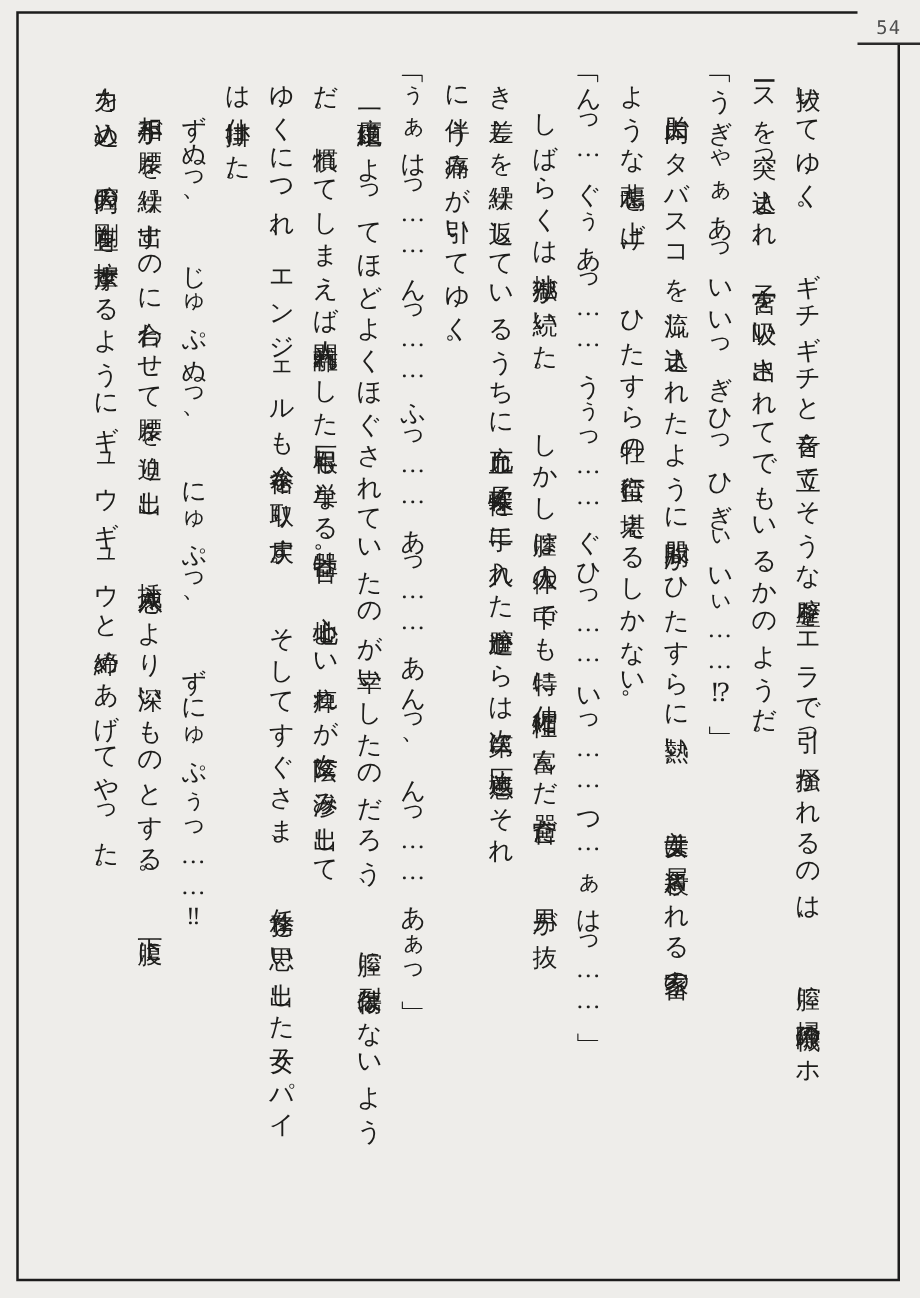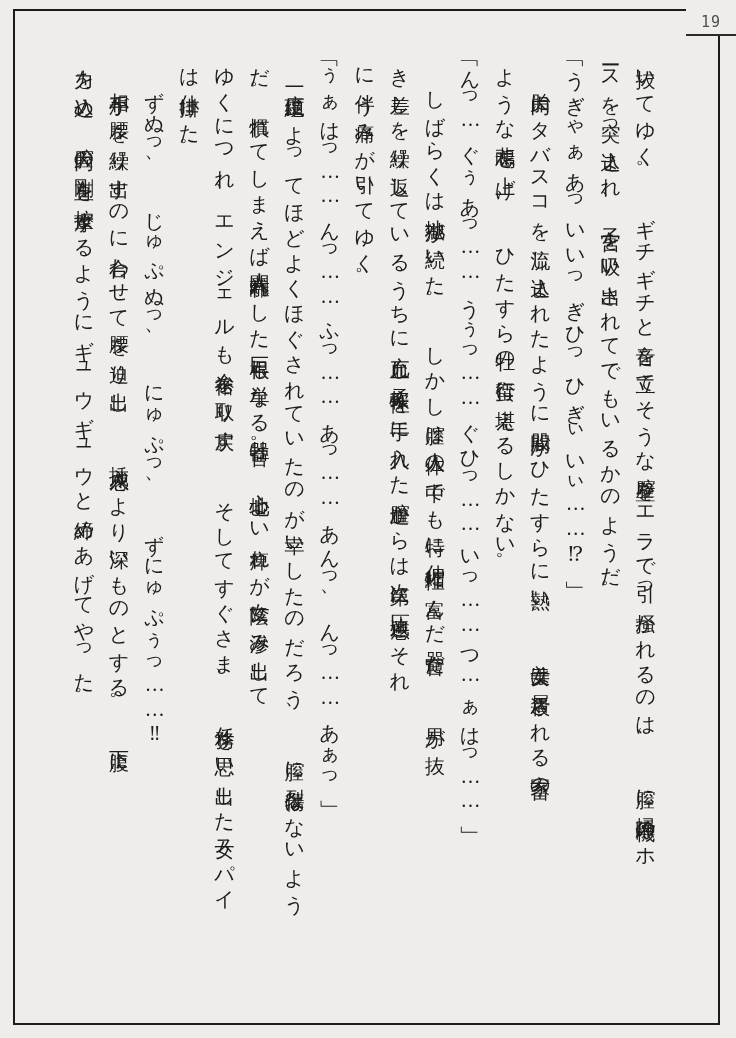--- a/index.html
+++ b/index.html
@@ -68,21 +68,21 @@
     height: 100%;
     white-space: nowrap;
   }
 </style>
 </head>
 <body>
 
 <div class="frame"></div>
 
 <div class="pagenum-box">
-  <span class="pagenum">19</span>
+  <span class="pagenum">54</span>
 </div>
 
 <div class="text-area">
   <p>抜いてゆく。　ギチギチと音を立てそうな膣壁をエラで引っ掻かれるのは、　膣に掃除機のホ</p>
   <p>ースを突っ込まれ、子宮を吸い出されてでもいるかのようだ。</p>
   <p>「うぎゃぁあっいいっぎひっひぎぃいぃ……⁉」</p>
   <p>　胎内にタバスコを流し込まれたように股間がひたすらに熱い。　美女は屠殺される家畜の</p>
   <p>ような悲鳴を上げ、　ひたすら牡の蛮行に堪えるしかない。</p>
   <p>「んっ…ぐぅあっ……うぅっ……ぐひっ……いっ……つ…ぁはっ……」</p>
   <p>　しばらくは地獄が続いた。　しかし膣は人体の中でも特に伸縮性に富んだ器官だ。　男が抜</p>

